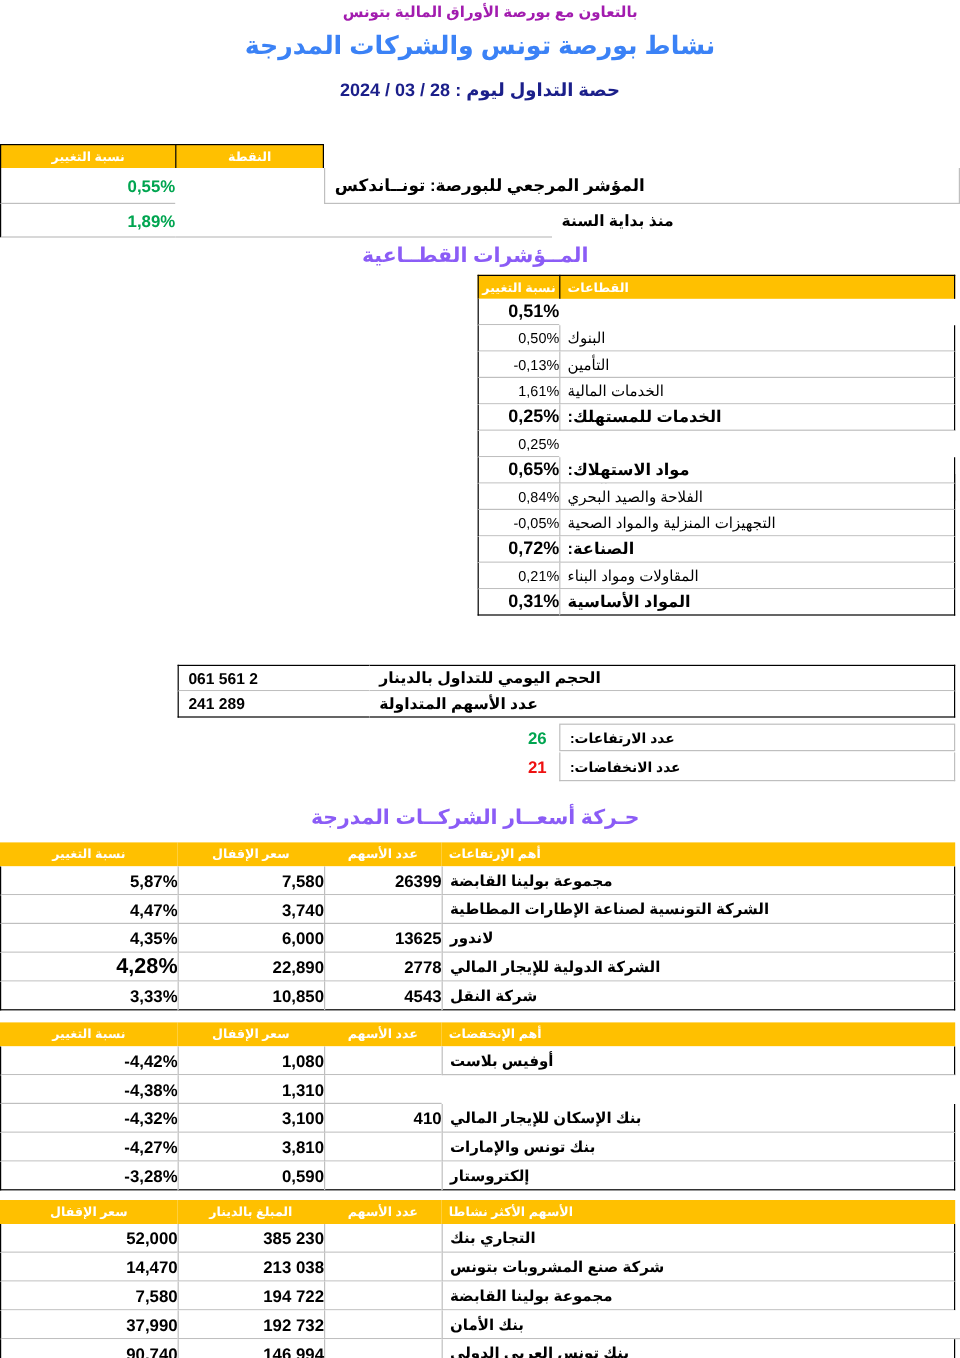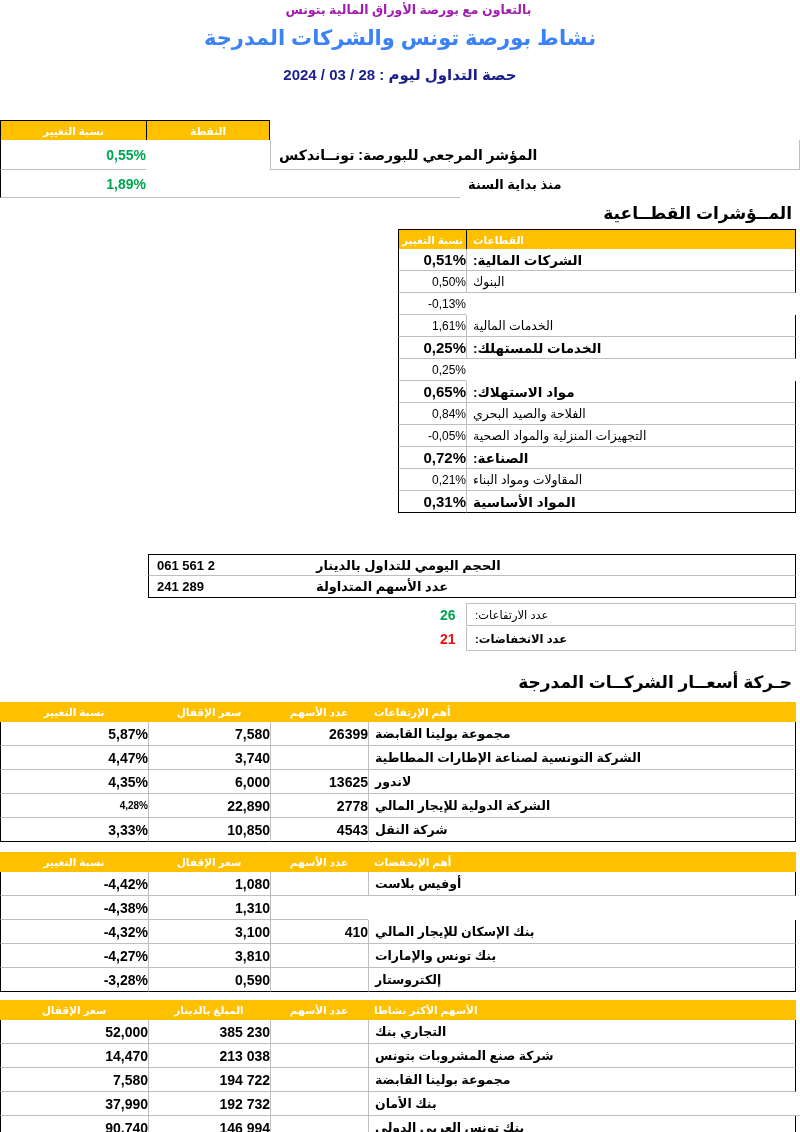--- a/index.html
+++ b/index.html
@@ -83,24 +83,24 @@
   .dark-b { border-bottom: 1.6px solid #000000; }
   .dark-t { border-top: 1.6px solid #000000; }
   .dark-l { border-left: 1.6px solid #000000; }
   .dark-r { border-right: 1.6px solid #000000; }
 
   .green { color: #00a550; }
   .red   { color: #ee1111; }
 
   
   .section-title {
-    color: #000000;
+    color: #8b5cf6;
     font-weight: bold;
     font-size: 17px;
-    text-align: right;
+    text-align: center;
     letter-spacing: 0.5px;
   }
 </style>
 </head>
 <body>
 
 <div class="abs" id="partner-line">بالتعاون مع بورصة الأوراق المالية بتونس</div>
 <div class="abs" id="main-title">نشاط بورصة تونس والشركات المدرجة</div>
 <div class="abs" id="session-date">حصة التداول ليوم : 28 / 03 / 2024</div>
 
@@ -127,28 +127,28 @@
 
 <div class="abs section-title" style="top:203px; left:0px; width:792px;">المــؤشرات القطــاعية</div>
 
 <div class="abs" style="top:229px; left:398px; width:398px;">
 
   <div class="hdr-cell hdr-center dark-t dark-l" style="position:absolute; top:0px; left:0px; width:68px;">نسبة التغيير</div>
   <div class="hdr-cell hdr-right dark-t dark-l dark-r" style="position:absolute; top:0px; left:68px; width:330px; justify-content:flex-end; padding-left:6px;">القطاعات</div>
   <div id="sector-rows" style="position:absolute; top:20px; left:0px; width:398px;">
       <div class="abs" style="top: 0px; left: 0px; width: 398px; height: 22px;">
         <div class="abs cell cell-num dark-l thin-b" style="top: 0px; left: 0px; width: 68px; height: 22px; padding-left: 4px; font-size: 15px; font-weight: bold;">0,51%</div>
-        <div class="abs cell thin-l dark-r thin-b" style="top: 0px; left: 68px; width: 330px; height: 22px; justify-content: flex-end; padding-left: 6px; font-size: 13.5px; font-weight: bold;">الشركات المالية:</div>
       </div>
       <div class="abs" style="top: 22px; left: 0px; width: 398px; height: 22px;">
         <div class="abs cell cell-num dark-l thin-b" style="top: 0px; left: 0px; width: 68px; height: 22px; padding-left: 4px; font-size: 12px; font-weight: normal;">0,50%</div>
         <div class="abs cell thin-l dark-r thin-b" style="top: 0px; left: 68px; width: 330px; height: 22px; justify-content: flex-end; padding-left: 6px; font-size: 12.5px; font-weight: normal;">البنوك</div>
       </div>
       <div class="abs" style="top: 44px; left: 0px; width: 398px; height: 22px;">
         <div class="abs cell cell-num dark-l thin-b" style="top: 0px; left: 0px; width: 68px; height: 22px; padding-left: 4px; font-size: 12px; font-weight: normal;">-0,13%</div>
+        <div class="abs cell thin-l dark-r thin-b" style="top: 0px; left: 68px; width: 330px; height: 22px; justify-content: flex-end; padding-left: 6px; font-size: 12.5px; font-weight: normal;">التأمين</div>
       </div>
       <div class="abs" style="top: 66px; left: 0px; width: 398px; height: 22px;">
         <div class="abs cell cell-num dark-l thin-b" style="top: 0px; left: 0px; width: 68px; height: 22px; padding-left: 4px; font-size: 12px; font-weight: normal;">1,61%</div>
         <div class="abs cell thin-l dark-r thin-b" style="top: 0px; left: 68px; width: 330px; height: 22px; justify-content: flex-end; padding-left: 6px; font-size: 12.5px; font-weight: normal;">الخدمات المالية</div>
       </div>
       <div class="abs" style="top: 88px; left: 0px; width: 398px; height: 22px;">
         <div class="abs cell cell-num dark-l thin-b" style="top: 0px; left: 0px; width: 68px; height: 22px; padding-left: 4px; font-size: 15px; font-weight: bold;">0,25%</div>
         <div class="abs cell thin-l dark-r thin-b" style="top: 0px; left: 68px; width: 330px; height: 22px; justify-content: flex-end; padding-left: 6px; font-size: 13.5px; font-weight: bold;">الخدمات للمستهلك:</div>
       </div>
       <div class="abs" style="top: 110px; left: 0px; width: 398px; height: 22px;">
@@ -185,21 +185,21 @@
 <div class="abs" style="top:554px; left:148px; width:648px;">
   <div class="abs cell dark-t dark-l thin-b" style="top:0px; left:0px; width:160px; height:22px; justify-content:flex-end; padding-left:8px; font-weight:bold; font-size:13px;">2 561 061</div>
   <div class="abs cell dark-t thin-b dark-r" style="top:0px; left:160px; width:488px; height:22px; justify-content:flex-end; padding-left:8px; font-weight:bold; font-size:13px;">الحجم اليومي للتداول بالدينار</div>
 
   <div class="abs cell dark-l dark-b" style="top:22px; left:0px; width:160px; height:22px; justify-content:flex-end; padding-left:8px; font-weight:bold; font-size:13px;">289 241</div>
   <div class="abs cell dark-b dark-r" style="top:22px; left:160px; width:488px; height:22px; justify-content:flex-end; padding-left:8px; font-weight:bold; font-size:13px;">عدد الأسهم المتداولة</div>
 </div>
 
 <div class="abs" style="top:603px; left:440px; width:356px;">
   <div class="abs cell green" style="top:0px; left:0px; width:26px; height:24px; justify-content:flex-end; font-weight:bold; font-size:14px;">26</div>
-  <div class="abs cell thin-l thin-b thin-t thin-r" style="top:0px; left:26px; width:330px; height:23px; justify-content:flex-end; padding-left:8px; font-weight:normal; font-size:11.5px;">عدد الارتفاعات:</div>
+  <div class="abs cell thin-l thin-b thin-t thin-r" style="top:0px; left:26px; width:330px; height:23px; justify-content:flex-end; padding-left:8px; font-weight:bold; font-size:11.5px;">عدد الارتفاعات:</div>
 
   <div class="abs cell red" style="top:24px; left:0px; width:26px; height:24px; justify-content:flex-end; font-weight:bold; font-size:14px;">21</div>
   <div class="abs cell thin-l thin-b thin-r" style="top:24px; left:26px; width:330px; height:24px; justify-content:flex-end; padding-left:8px; font-weight:bold; font-size:11.5px;">عدد الانخفاضات:</div>
 </div>
 
 <div class="abs section-title" style="top:672px; left:0px; width:792px;">حـركة أسعــار الشركــات المدرجة</div>
 
 <div class="abs" style="top:702px; left:0px; width:796px;">
   <div class="hdr-cell hdr-center" style="position:absolute; top:0px; left:0px; width:148px;">نسبة التغيير</div>
   <div class="hdr-cell hdr-center" style="position:absolute; top:0px; left:148px; width:122px;">سعر الإقفال</div>
@@ -218,21 +218,21 @@
         <div class="abs cell cell-num thin-l thin-b" style="top: 0px; left: 270px; width: 98px; height: 24px; font-size: 14px;"></div>
         <div class="abs cell thin-l dark-r thin-b" style="top: 0px; left: 368px; width: 428px; height: 24px; justify-content: flex-end; padding-left: 6px; font-size: 12.5px; font-weight: bold;">الشركة التونسية لصناعة الإطارات المطاطية</div>
       </div>
       <div class="abs" style="top: 48px; left: 0px; width: 796px; height: 24px;">
         <div class="abs cell cell-num dark-l thin-b" style="top: 0px; left: 0px; width: 148px; height: 24px; font-size: 14px;">4,35%</div>
         <div class="abs cell cell-num thin-l thin-b" style="top: 0px; left: 148px; width: 122px; height: 24px; font-size: 14px;">6,000</div>
         <div class="abs cell cell-num thin-l thin-b" style="top: 0px; left: 270px; width: 98px; height: 24px; font-size: 14px;">13625</div>
         <div class="abs cell thin-l dark-r thin-b" style="top: 0px; left: 368px; width: 428px; height: 24px; justify-content: flex-end; padding-left: 6px; font-size: 12.5px; font-weight: bold;">لاندور</div>
       </div>
       <div class="abs" style="top: 72px; left: 0px; width: 796px; height: 24px;">
-        <div class="abs cell cell-num dark-l thin-b" style="top: 0px; left: 0px; width: 148px; height: 24px; font-size: 10px;">4,28%</div>
+        <div class="abs cell cell-num dark-l thin-b" style="top: 0px; left: 0px; width: 148px; height: 24px; font-size: 18px;">4,28%</div>
         <div class="abs cell cell-num thin-l thin-b" style="top: 0px; left: 148px; width: 122px; height: 24px; font-size: 14px;">22,890</div>
         <div class="abs cell cell-num thin-l thin-b" style="top: 0px; left: 270px; width: 98px; height: 24px; font-size: 14px;">2778</div>
         <div class="abs cell thin-l dark-r thin-b" style="top: 0px; left: 368px; width: 428px; height: 24px; justify-content: flex-end; padding-left: 6px; font-size: 12.5px; font-weight: bold;">الشركة الدولية للإيجار المالي</div>
       </div>
       <div class="abs" style="top: 96px; left: 0px; width: 796px; height: 24px;">
         <div class="abs cell cell-num dark-l dark-b" style="top: 0px; left: 0px; width: 148px; height: 24px; font-size: 14px;">3,33%</div>
         <div class="abs cell cell-num thin-l dark-b" style="top: 0px; left: 148px; width: 122px; height: 24px; font-size: 14px;">10,850</div>
         <div class="abs cell cell-num thin-l dark-b" style="top: 0px; left: 270px; width: 98px; height: 24px; font-size: 14px;">4543</div>
         <div class="abs cell thin-l dark-r dark-b" style="top: 0px; left: 368px; width: 428px; height: 24px; justify-content: flex-end; padding-left: 6px; font-size: 12.5px; font-weight: bold;">شركة النقل</div>
       </div>

